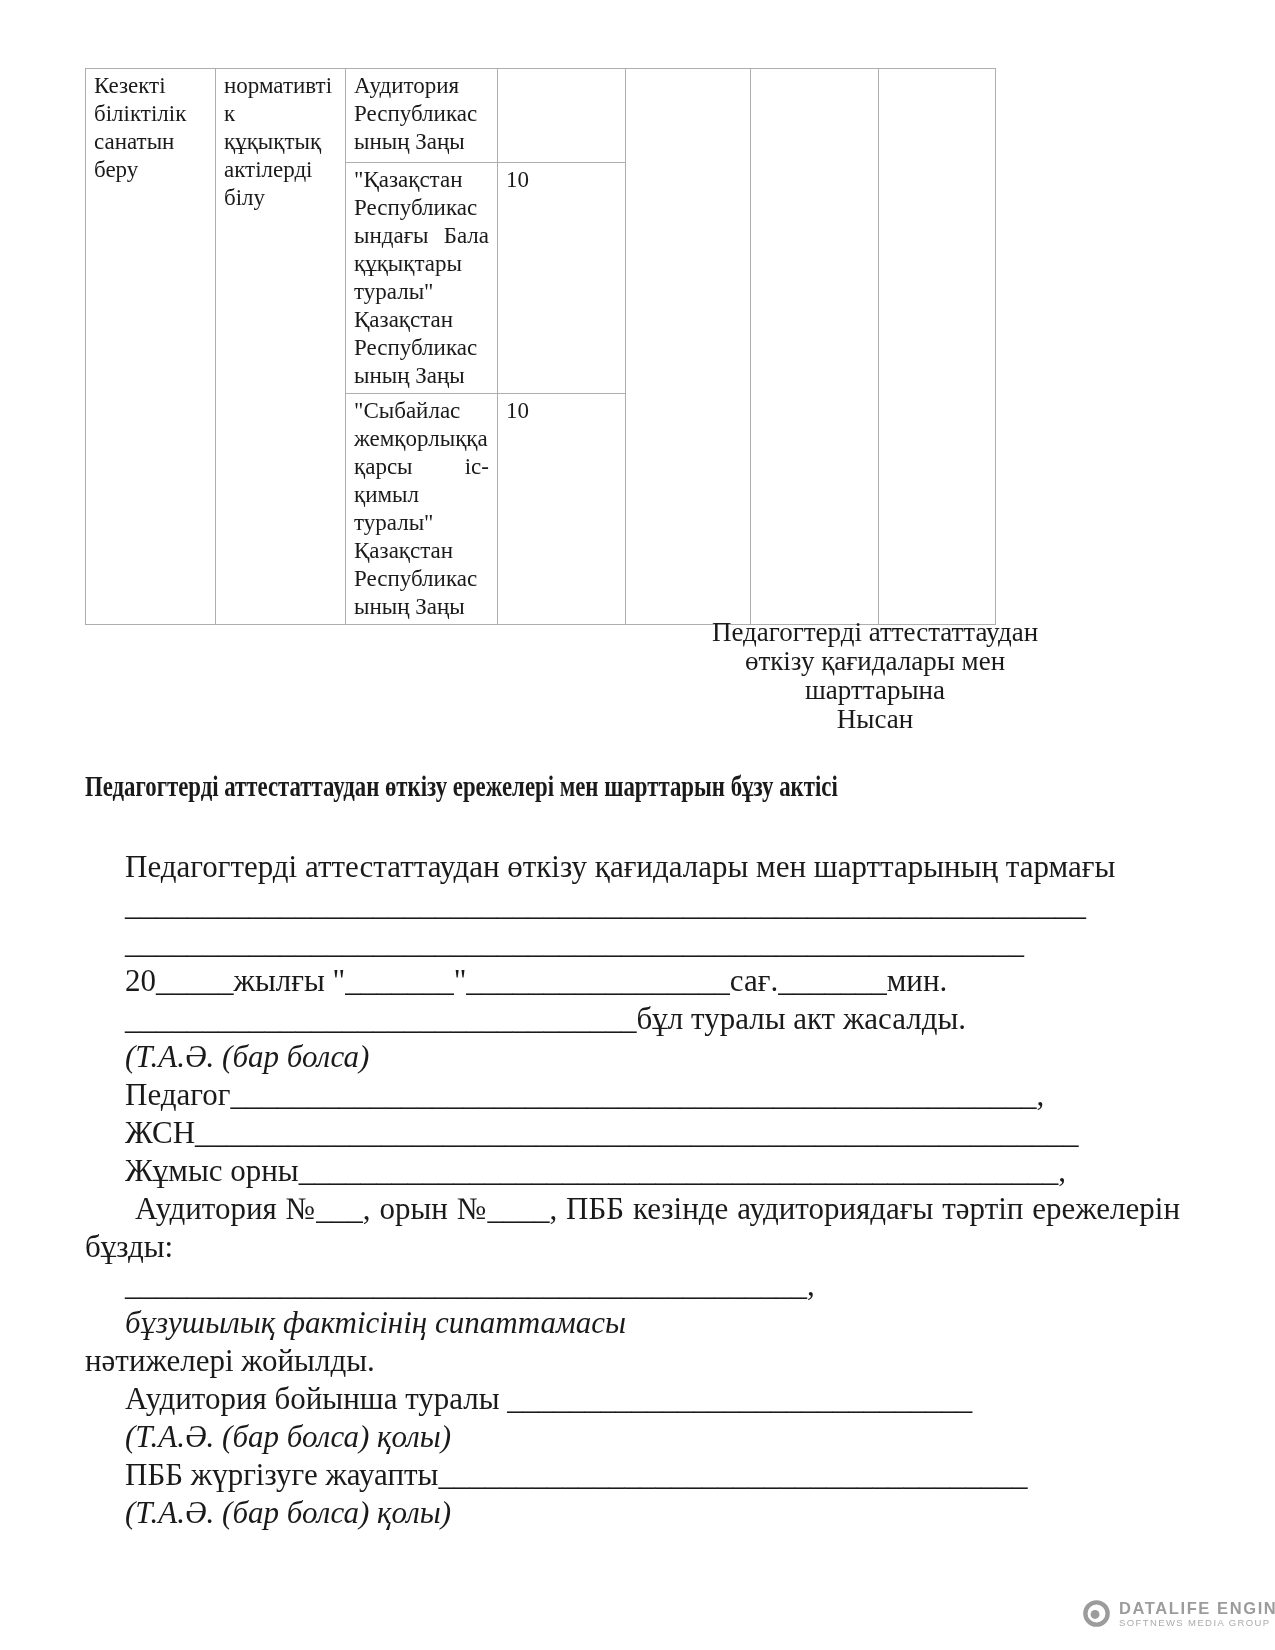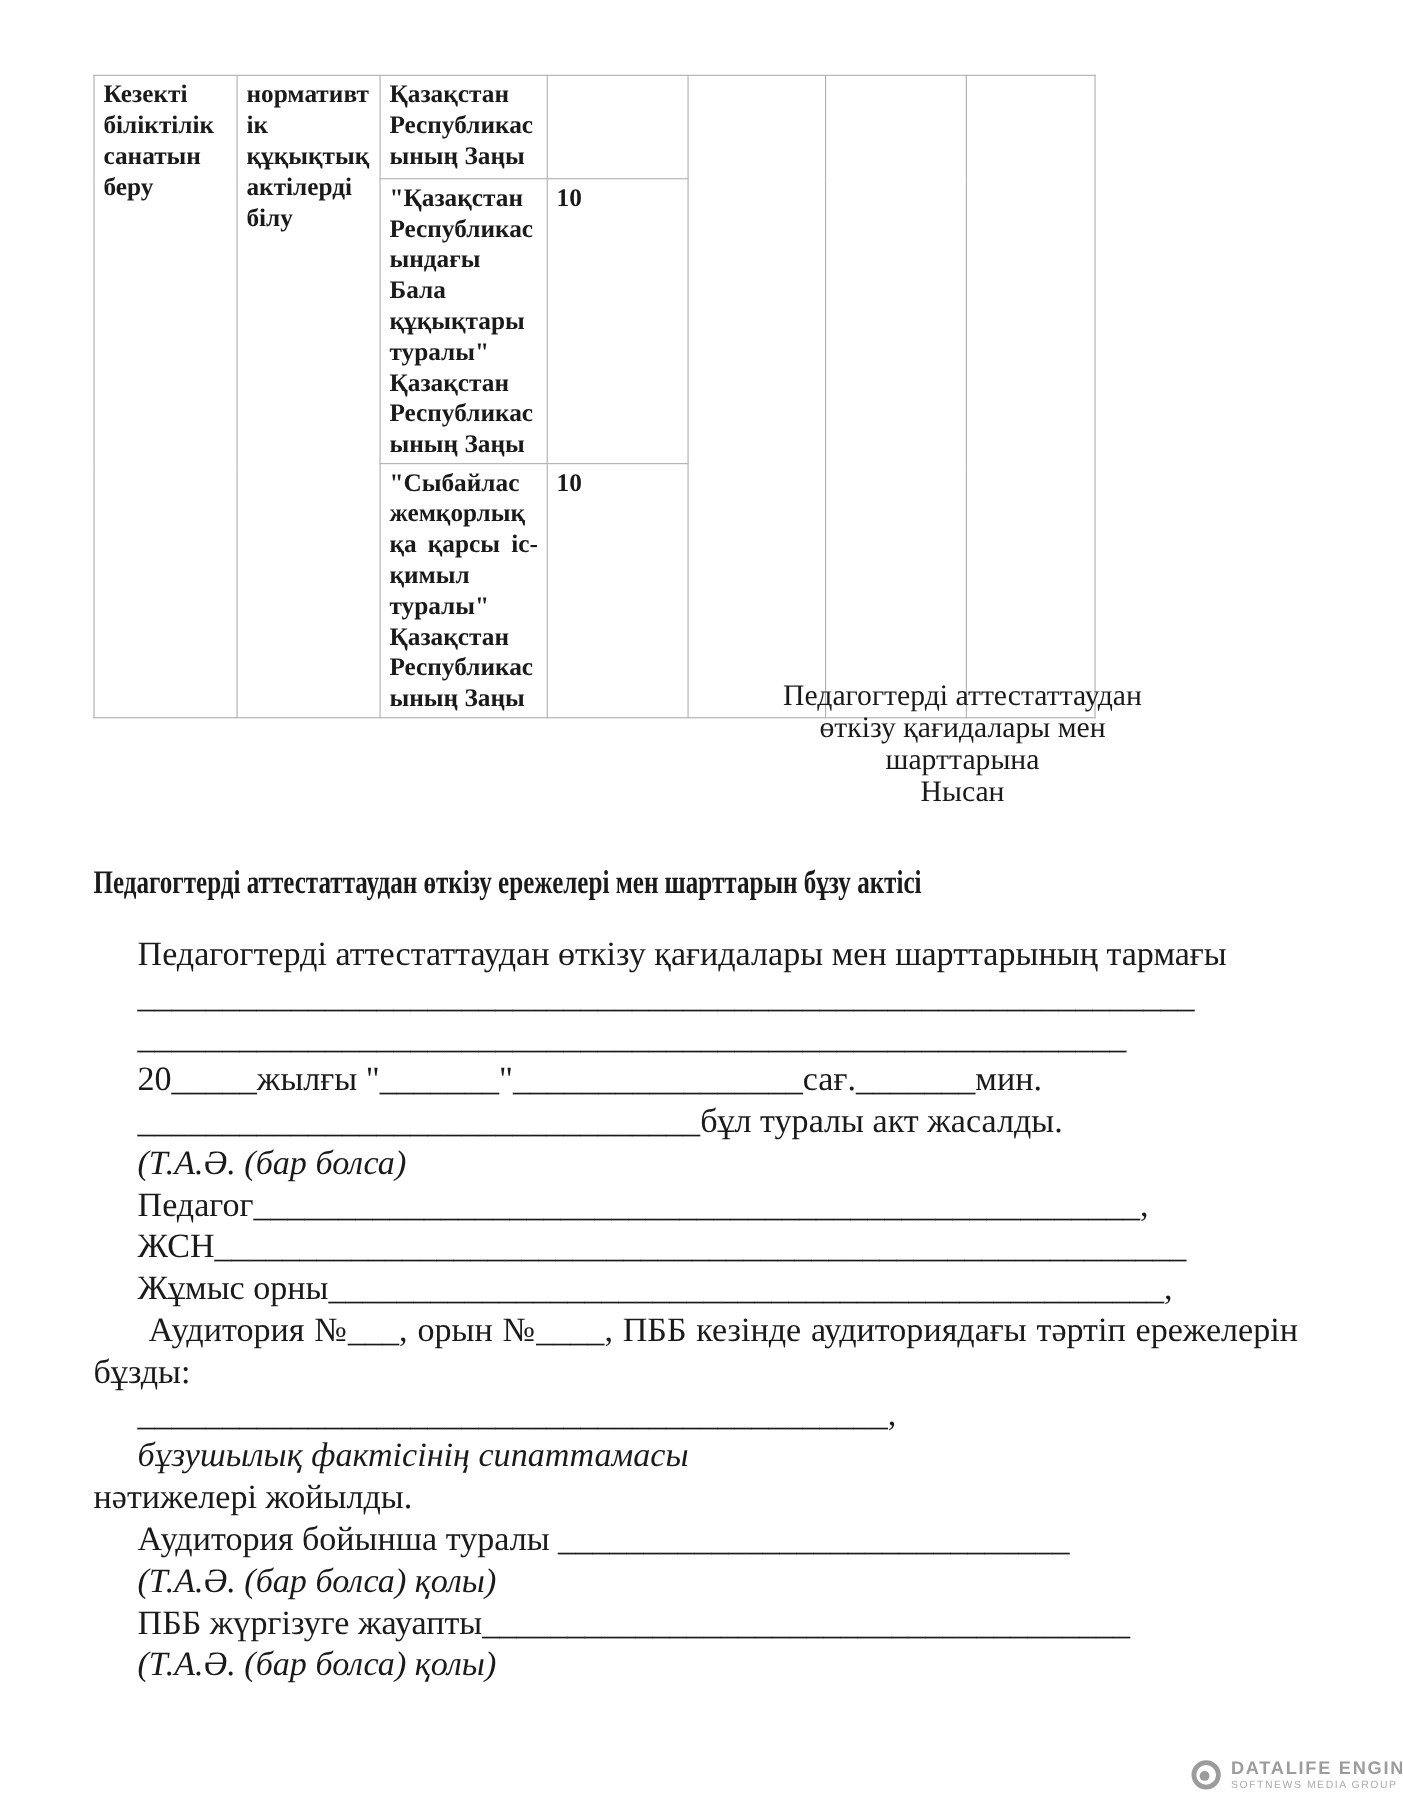--- a/index.html
+++ b/index.html
@@ -4,38 +4,38 @@
 <style>
   html,body{margin:0;padding:0;background:#ffffff;}
   .page{
     position:relative;width:1275px;height:1650px;background:#ffffff;
     font-family:"Liberation Serif",serif;color:#1a1a1a;overflow:hidden;
   }
 
   
   table.qual{
     position:absolute;left:85px;top:68px;width:910px;
-    border-collapse:collapse;table-layout:fixed;font-weight:bold;
+    border-collapse:collapse;table-layout:fixed;
   }
   table.qual td{
     border:1px solid #aeaeae;vertical-align:top;
     padding:3px 8px;font-size:23px;line-height:28px;
     text-align:justify;overflow-wrap:break-word;word-break:break-word;
   }
   td.points{vertical-align:middle;text-align:left;}
   tr.r1{height:94px;} tr.r2{height:226px;} tr.r3{height:229px;}
 
   
   .appendix{
     position:absolute;left:700px;top:618px;width:350px;
     text-align:center;font-size:27px;line-height:29px;
   }
 
   
-  .heading{position:absolute;left:85px;top:784px;height:38px;line-height:38px;white-space:nowrap;}
+  .heading{position:absolute;left:85px;top:767px;height:38px;line-height:38px;white-space:nowrap;}
   .heading .inner{
     display:inline-block;font-weight:bold;font-size:30px;
     transform:scaleX(0.76);transform-origin:0 50%;white-space:nowrap;
   }
 
   
   .formbody{
     position:absolute;left:85px;top:848px;width:1095px;
     font-size:31px;line-height:38px;
   }
@@ -74,21 +74,21 @@
         <col style="width:152px">
       <col style="width:128px">
         <col style="width:125px">
         <col style="width:128px">
       <col style="width:117px">
     </colgroup>
     <tbody>
         <tr class="r1">
       <td rowspan="3">Кезекті біліктілік санатын беру</td>
       <td rowspan="3">нормативтік құқықтық актілерді білу</td>
-      <td>Қазақстан Республикасының Заңы</td>
+      <td>Аудитория Республикасының Заңы</td>
       <td class="points"></td>
       <td rowspan="3"></td>
       <td rowspan="3"></td>
       <td rowspan="3"></td>
     </tr>
     <tr class="r2">
       <td>"Қазақстан Республикасындағы Бала құқықтары туралы" Қазақстан Республикасының Заңы</td>
       <td class="points">10</td>
     </tr>
     <tr class="r3">

